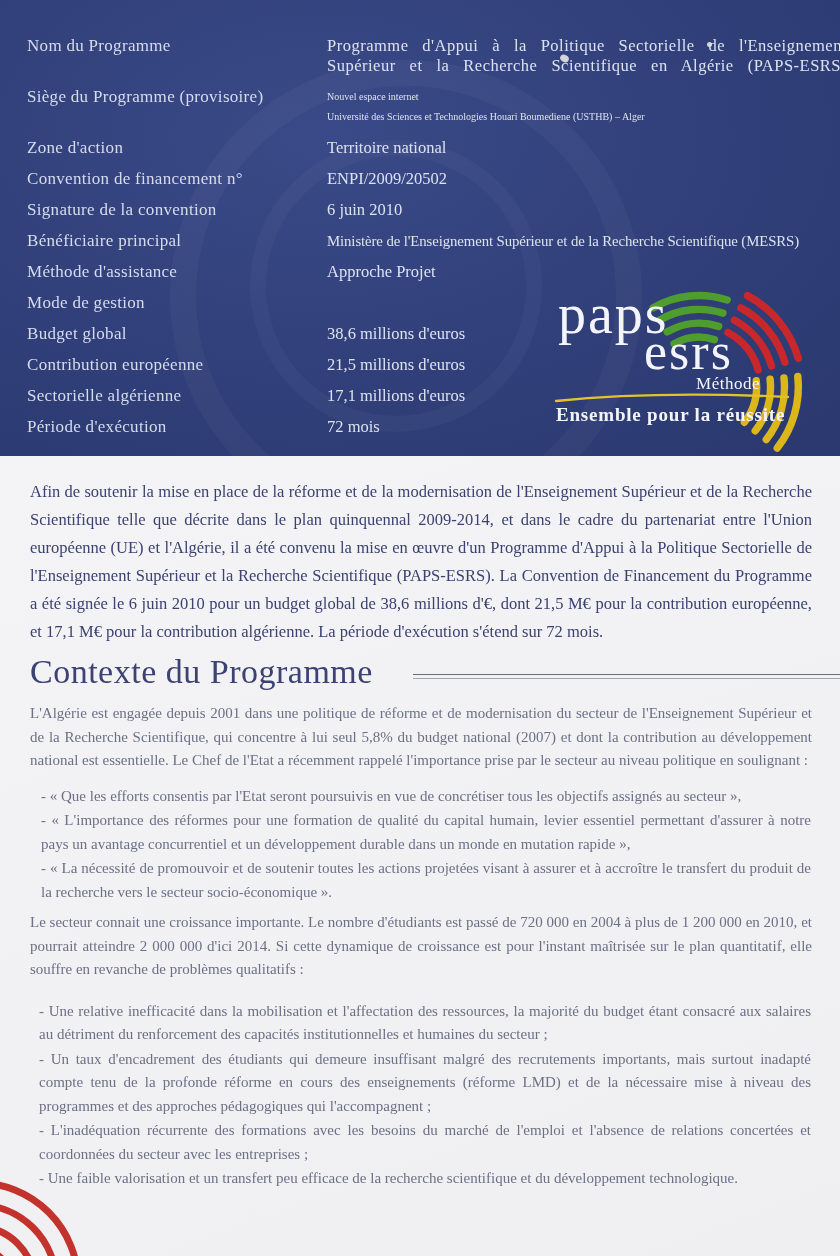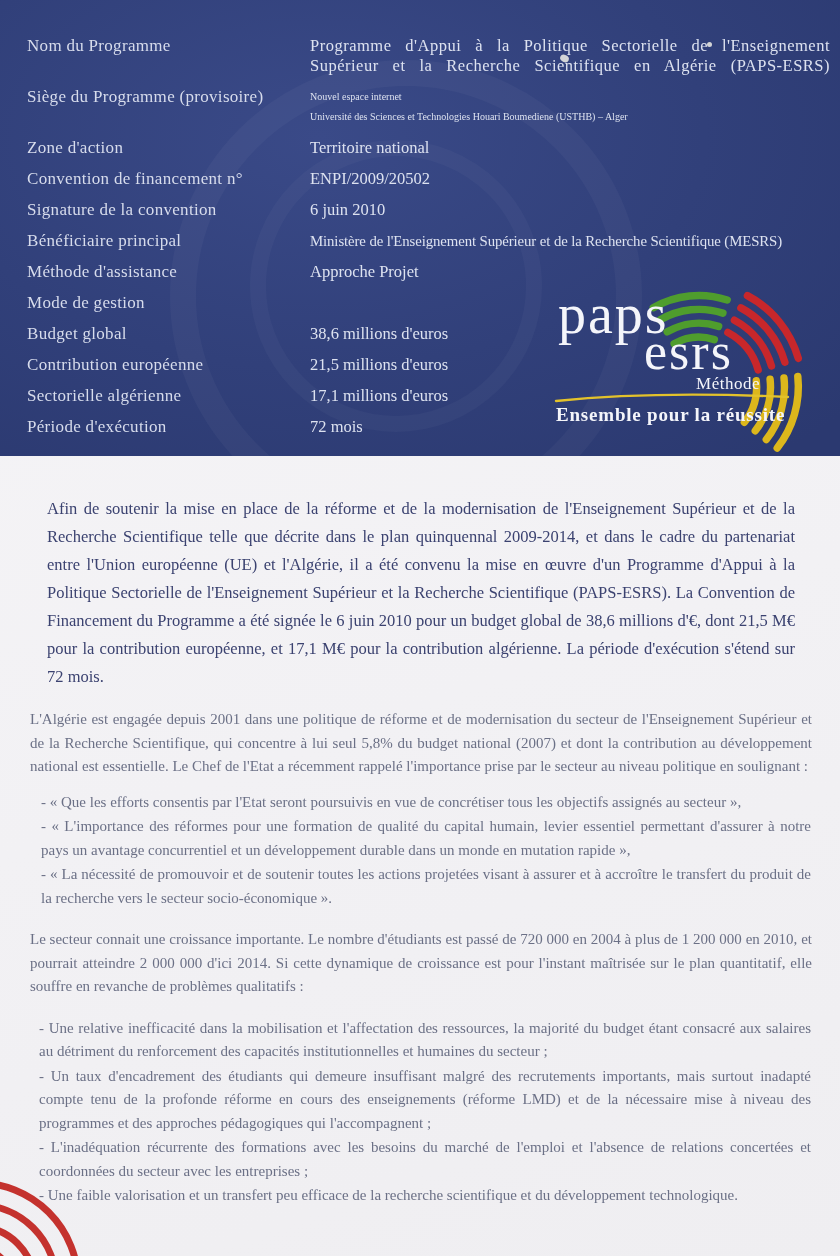--- a/index.html
+++ b/index.html
@@ -11,47 +11,47 @@
   .hdr{position:relative;width:100%;height:456px;overflow:hidden;
        background:radial-gradient(ellipse 700px 420px at 38% 30%, #3a4a88 0%, #31407a 55%, #2b3970 100%);}
   .wm{position:absolute;border-radius:50%;border:26px solid rgba(255,255,255,0.035);}
   .wm1{width:420px;height:420px;left:170px;top:60px;}
   .wm2{width:260px;height:260px;left:250px;top:140px;border-width:16px;border-color:rgba(255,255,255,0.03);}
   .speck{position:absolute;background:#f0eee6;border-radius:50%;opacity:.85;}
   .speck1{left:560px;top:55px;width:9px;height:7px;transform:rotate(25deg);}
   .speck2{left:707px;top:42px;width:5px;height:5px;}
 
   .hdr-rows{position:relative;z-index:2;padding:36px 0 0 27px;}
-  .hdr-row{display:flex;margin-bottom:11px;}
+  .hdr-row{display:flex;margin-bottom:11px;gap:17px;}
   .hdr-label{width:283px;flex:0 0 283px;font-size:17px;line-height:20px;color:#d7dcec;letter-spacing:.3px;}
   .hdr-value{width:520px;flex:0 0 520px;font-size:16.5px;line-height:20px;color:#dde2f0;white-space:pre-line;}
   .hdr-row:nth-child(1) .hdr-value{text-align:justify;text-align-last:justify;letter-spacing:.5px;}
   .hdr-row:nth-child(2) .hdr-value{font-size:10px;}
   .hdr-row:nth-child(6) .hdr-value{font-size:14.8px;letter-spacing:-0.1px;}
 
   
   .logo{position:absolute;z-index:3;left:552px;top:268px;width:288px;height:188px;color:#f4f5fa;}
   .logo-arcs{position:absolute;left:0;top:0;}
   .logo-w1{position:absolute;left:6px;top:18px;font-size:56px;line-height:56px;letter-spacing:2px;}
   .logo-w2{position:absolute;left:92px;top:58px;font-size:52px;line-height:52px;letter-spacing:2px;}
   .logo-region{position:absolute;left:0;top:106px;width:208px;text-align:right;font-size:17px;letter-spacing:.5px;}
   .logo-underline{position:absolute;left:2px;top:122px;}
   .logo-tagline{position:absolute;left:4px;top:136px;font-size:19px;font-weight:bold;letter-spacing:.8px;}
 
   
   .main{position:relative;z-index:2;padding:22px 28px 0 30px;}
-  .intro{margin:17px;font-size:16.5px;line-height:28px;color:#3b4270;text-align:justify;}
+  .intro{margin:0;font-size:16.5px;line-height:28px;color:#3b4270;text-align:justify;}
   .sec-head{display:flex;margin-top:4px;}
   .sec-title{margin:0;font-size:34px;line-height:44px;font-weight:normal;color:#3c4273;letter-spacing:.5px;white-space:nowrap;}
   .rule{flex:1;height:3px;border-top:1px solid #686c78;border-bottom:1px solid #a3a6ae;
         margin:24px -28px 0 40px;}
   .ctx{margin:0;font-size:15px;line-height:23.5px;color:#6b7086;text-align:justify;}
   .p1{margin-top:8px;}
   .quote-list{margin-top:12px;padding-left:10px;}
-  .p2{margin-top:18px;}
+  .p2{margin-top:7px;}
   .issue-list{margin-top:18px;padding-left:8px;}
   .quote-list p,.issue-list p{margin:1px;}
 
   
   .corner{position:absolute;left:0;bottom:0;z-index:1;}
 </style>
 </head>
 <body>
 
 <div class="page">
@@ -140,20 +140,24 @@
       <svg class="logo-underline" width="238" height="14" viewBox="0 0 238 14" fill="none">
         <path d="M2,11 C70,4 150,3 234,7" stroke="#e3c22b" stroke-width="2.4" stroke-linecap="round"></path>
       </svg>
       <div class="logo-tagline">Ensemble pour la réussite</div>
     </div>
   </header>
 
   <main class="main">
     <p class="intro">Afin de soutenir la mise en place de la réforme et de la modernisation de l'Enseignement Supérieur et de la Recherche Scientifique telle que décrite dans le plan quinquennal 2009-2014, et dans le cadre du partenariat entre l'Union européenne (UE) et l'Algérie, il a été convenu la mise en œuvre d'un Programme d'Appui à la Politique Sectorielle de l'Enseignement Supérieur et la Recherche Scientifique (PAPS-ESRS). La Convention de Financement du Programme a été signée le 6 juin 2010 pour un budget global de 38,6 millions d'€, dont 21,5 M€ pour la contribution européenne, et 17,1 M€ pour la contribution algérienne. La période d'exécution s'étend sur 72 mois.</p>
 
+    <div class="sec-head">
+      <h1 class="sec-title">Contexte du Programme</h1>
+      <div class="rule"></div>
+    </div>
 
     <p class="ctx p1">L'Algérie est engagée depuis 2001 dans une politique de réforme et de modernisation du secteur de l'Enseignement Supérieur et de la Recherche Scientifique, qui concentre à lui seul 5,8% du budget national (2007) et dont la contribution au développement national est essentielle. Le Chef de l'Etat a récemment rappelé l'importance prise par le secteur au niveau politique en soulignant :</p>
 
     <div class="quote-list">
         <p class="ctx">- « Que les efforts consentis par l'Etat seront poursuivis en vue de concrétiser tous les objectifs assignés au secteur »,</p>
         <p class="ctx">- « L'importance des réformes pour une formation de qualité du capital humain, levier essentiel permettant d'assurer à notre pays un avantage concurrentiel et un développement durable dans un monde en mutation rapide »,</p>
         <p class="ctx">- « La nécessité de promouvoir et de soutenir toutes les actions projetées visant à assurer et à accroître le transfert du produit de la recherche vers le secteur socio-économique ».</p>
       </div>
 
     <p class="ctx p2">Le secteur connait une croissance importante. Le nombre d'étudiants est passé de 720 000 en 2004 à plus de 1 200 000 en 2010, et pourrait atteindre 2 000 000 d'ici 2014. Si cette dynamique de croissance est pour l'instant maîtrisée sur le plan quantitatif, elle souffre en revanche de problèmes qualitatifs :</p>

